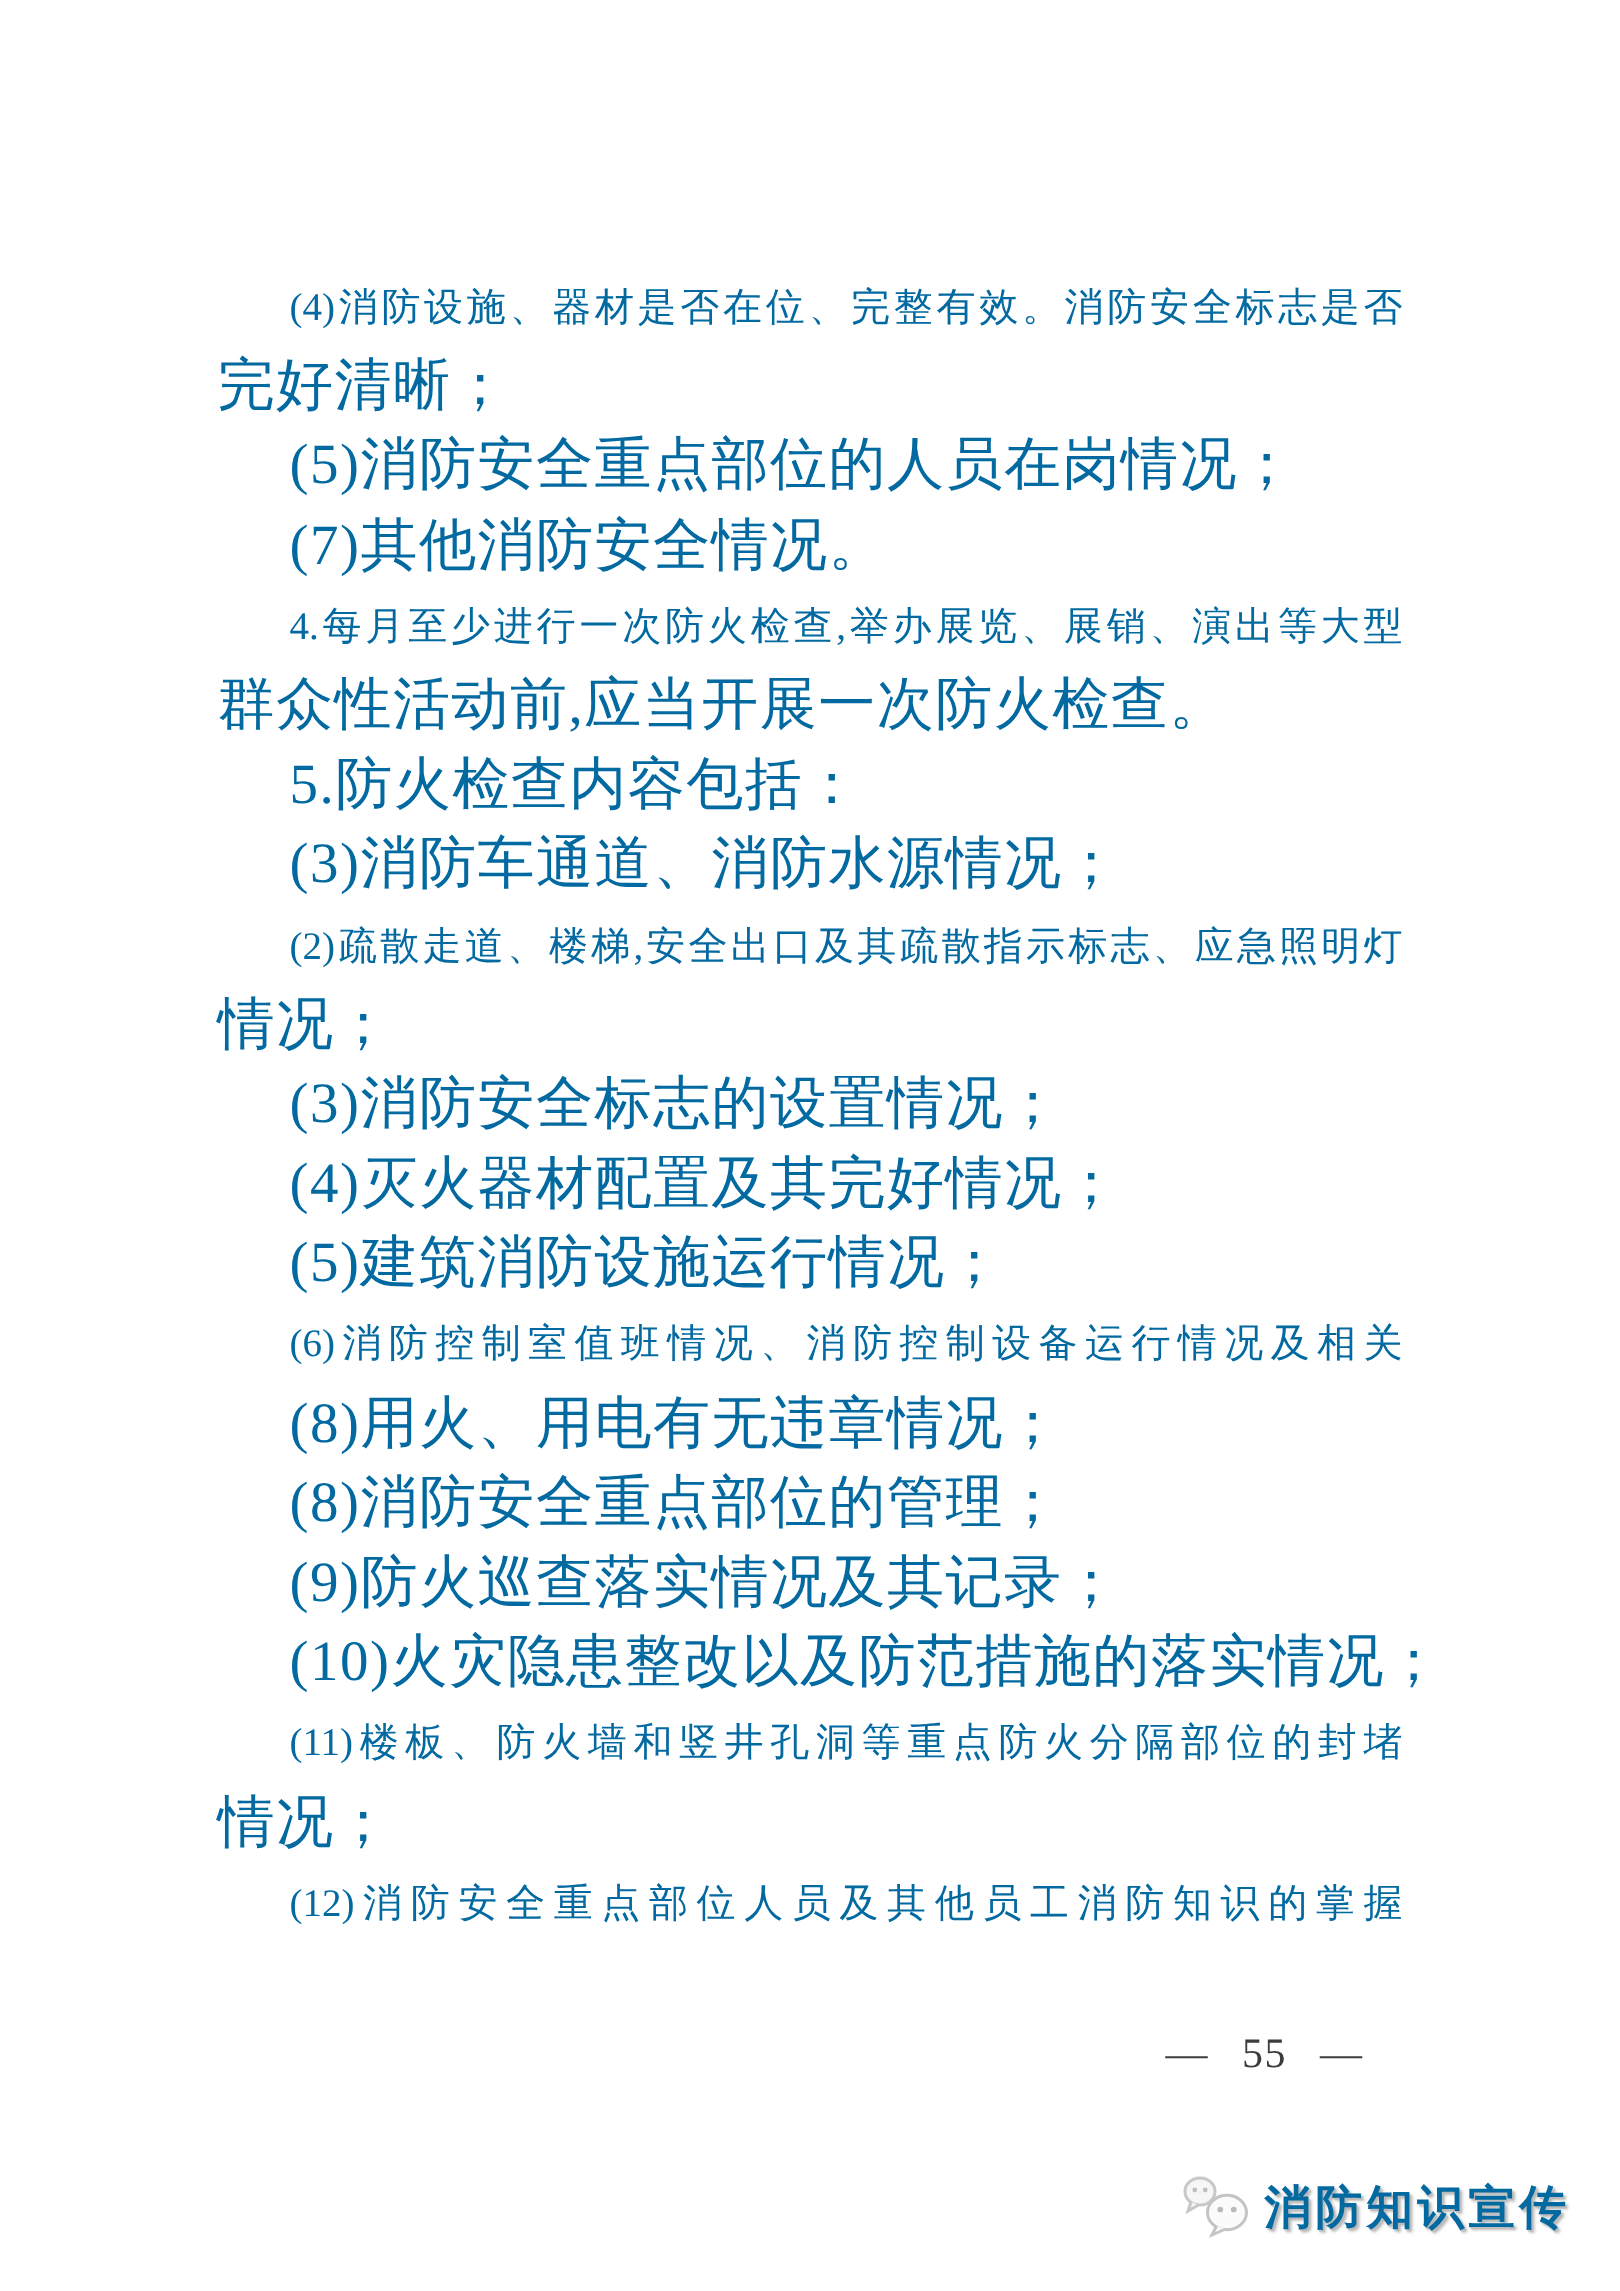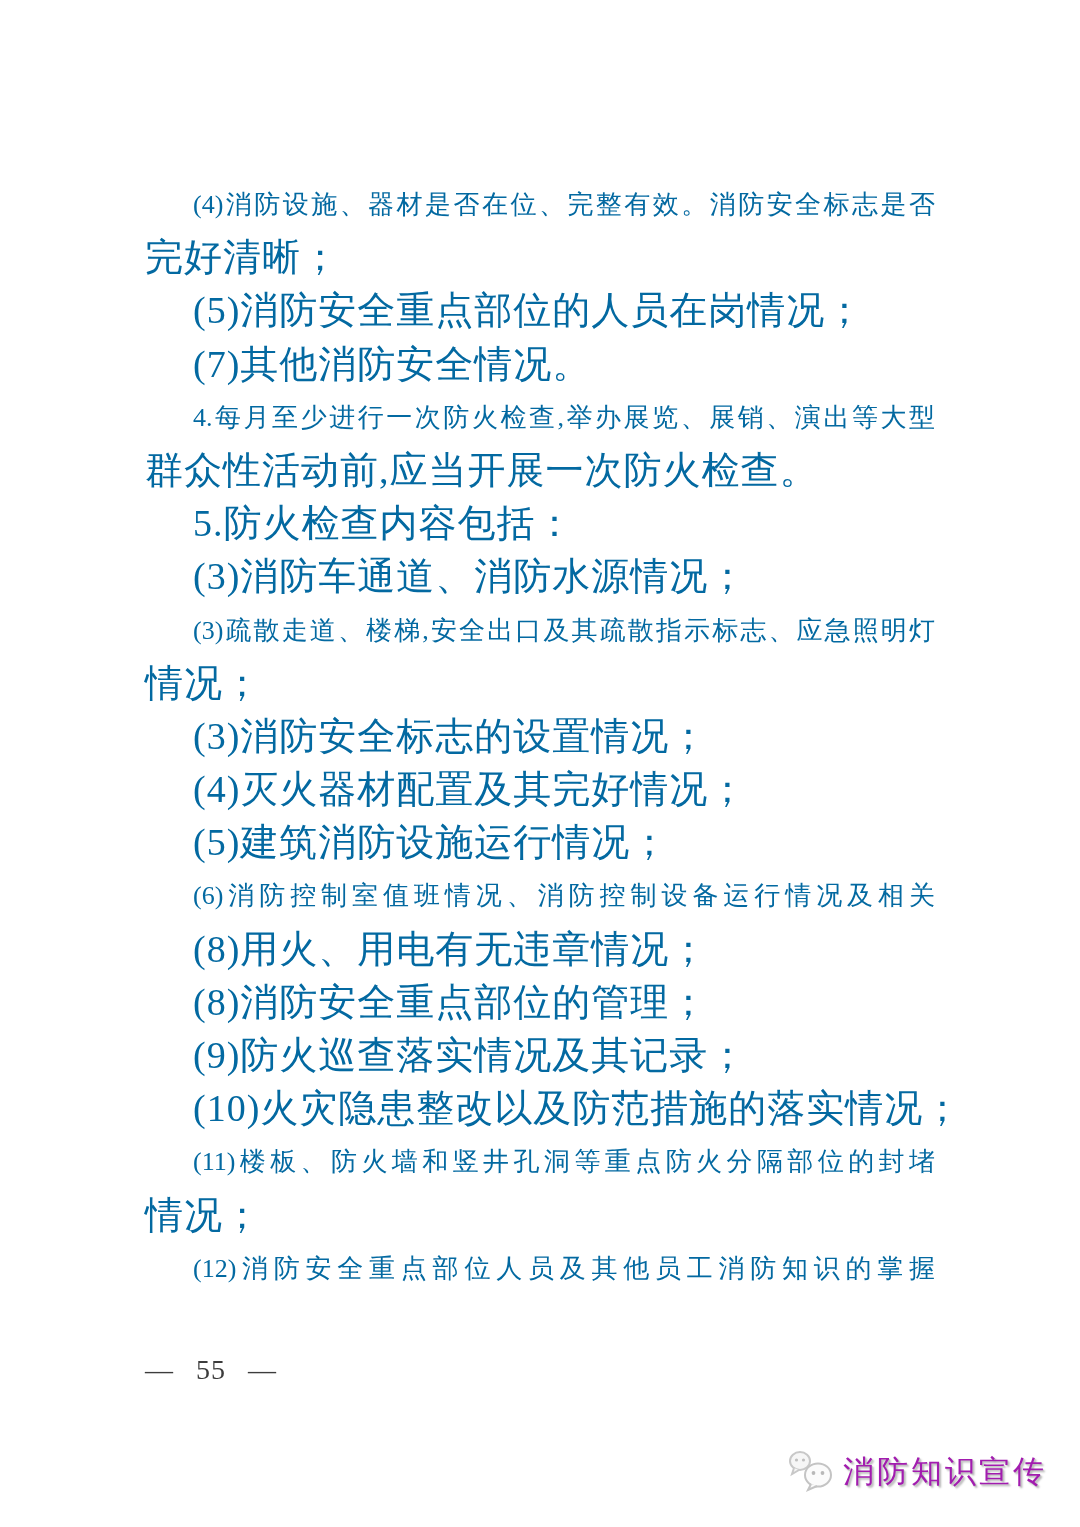--- a/index.html
+++ b/index.html
@@ -45,21 +45,21 @@
     text-justify: inter-character;
     overflow: hidden;
   }
   .pagenum-row {
     position: absolute;
     left: 145px;
     top: 1350px;
     width: 790px;
     box-sizing: border-box;
     padding-right: 26px;
-    text-align: left;
+    text-align: right;
     font-size: 28px;
     line-height: 40px;
     color: #3c3c3c;
     word-spacing: 14px;
     letter-spacing: 1px;
   }
   .watermark {
     position: absolute;
     right: 33px;
     top: 1450px;
@@ -67,43 +67,43 @@
     align-items: center;
     gap: 8px;
   }
   .wm-icon {
     display: inline-block;
     width: 48px;
     height: 44px;
   }
   .wm-text {
     font-family: "Liberation Sans", "DejaVu Sans", sans-serif;
-    font-weight: normal;
+    font-weight: bold;
     font-size: 31px;
     letter-spacing: 3px;
-    color: #a21caf;
+    color: #0369a1;
     text-shadow: 2px 2px 2px #b8b8b8, 1px 1px 0 #d6d6d6;
     white-space: nowrap;
   }
 </style>
 </head>
 <body>
 
 <div class="page">
 
   <div class="content">
       <div class="line indent fill">(4)消防设施、器材是否在位、完整有效。消防安全标志是否</div>
       <div class="line">完好清晰；</div>
       <div class="line indent">(5)消防安全重点部位的人员在岗情况；</div>
       <div class="line indent">(7)其他消防安全情况。</div>
       <div class="line indent fill">4.每月至少进行一次防火检查,举办展览、展销、演出等大型</div>
       <div class="line">群众性活动前,应当开展一次防火检查。</div>
       <div class="line indent">5.防火检查内容包括：</div>
       <div class="line indent">(3)消防车通道、消防水源情况；</div>
-      <div class="line indent fill">(3)疏散走道、楼梯,安全出口及其疏散指示标志、应急照明灯</div>
+      <div class="line indent fill">(2)疏散走道、楼梯,安全出口及其疏散指示标志、应急照明灯</div>
       <div class="line">情况；</div>
       <div class="line indent">(3)消防安全标志的设置情况；</div>
       <div class="line indent">(4)灭火器材配置及其完好情况；</div>
       <div class="line indent">(5)建筑消防设施运行情况；</div>
       <div class="line indent fill">(6)消防控制室值班情况、消防控制设备运行情况及相关</div>
       <div class="line indent">(8)用火、用电有无违章情况；</div>
       <div class="line indent">(8)消防安全重点部位的管理；</div>
       <div class="line indent">(9)防火巡查落实情况及其记录；</div>
       <div class="line indent">(10)火灾隐患整改以及防范措施的落实情况；</div>
       <div class="line indent fill">(11)楼板、防火墙和竖井孔洞等重点防火分隔部位的封堵</div>

